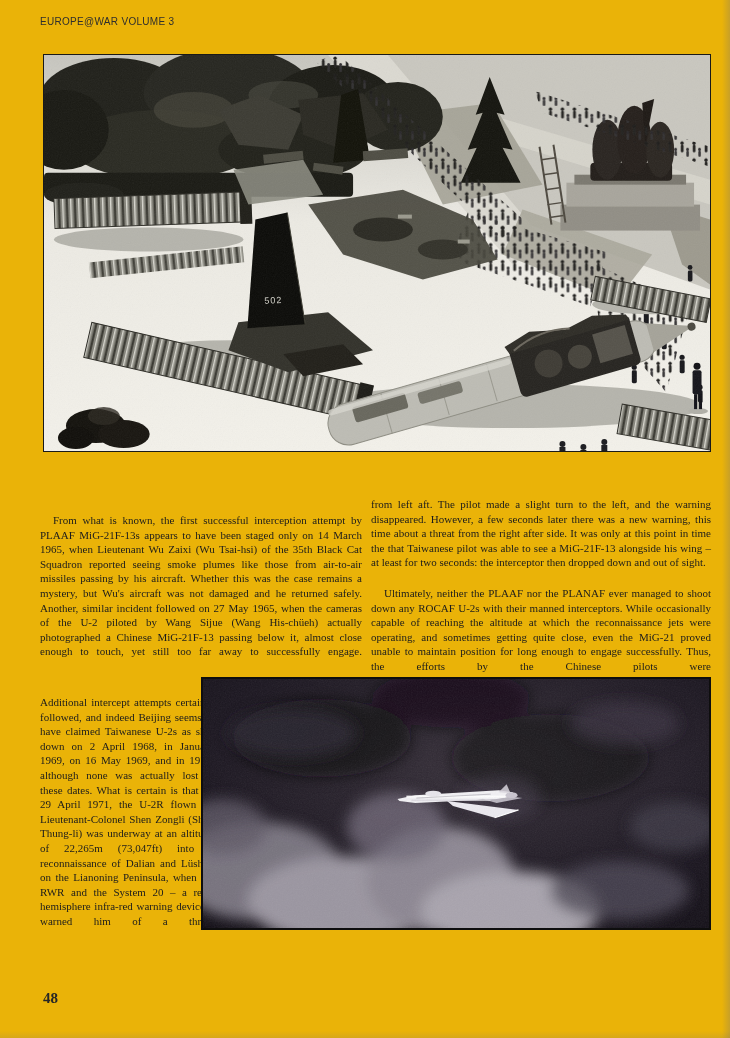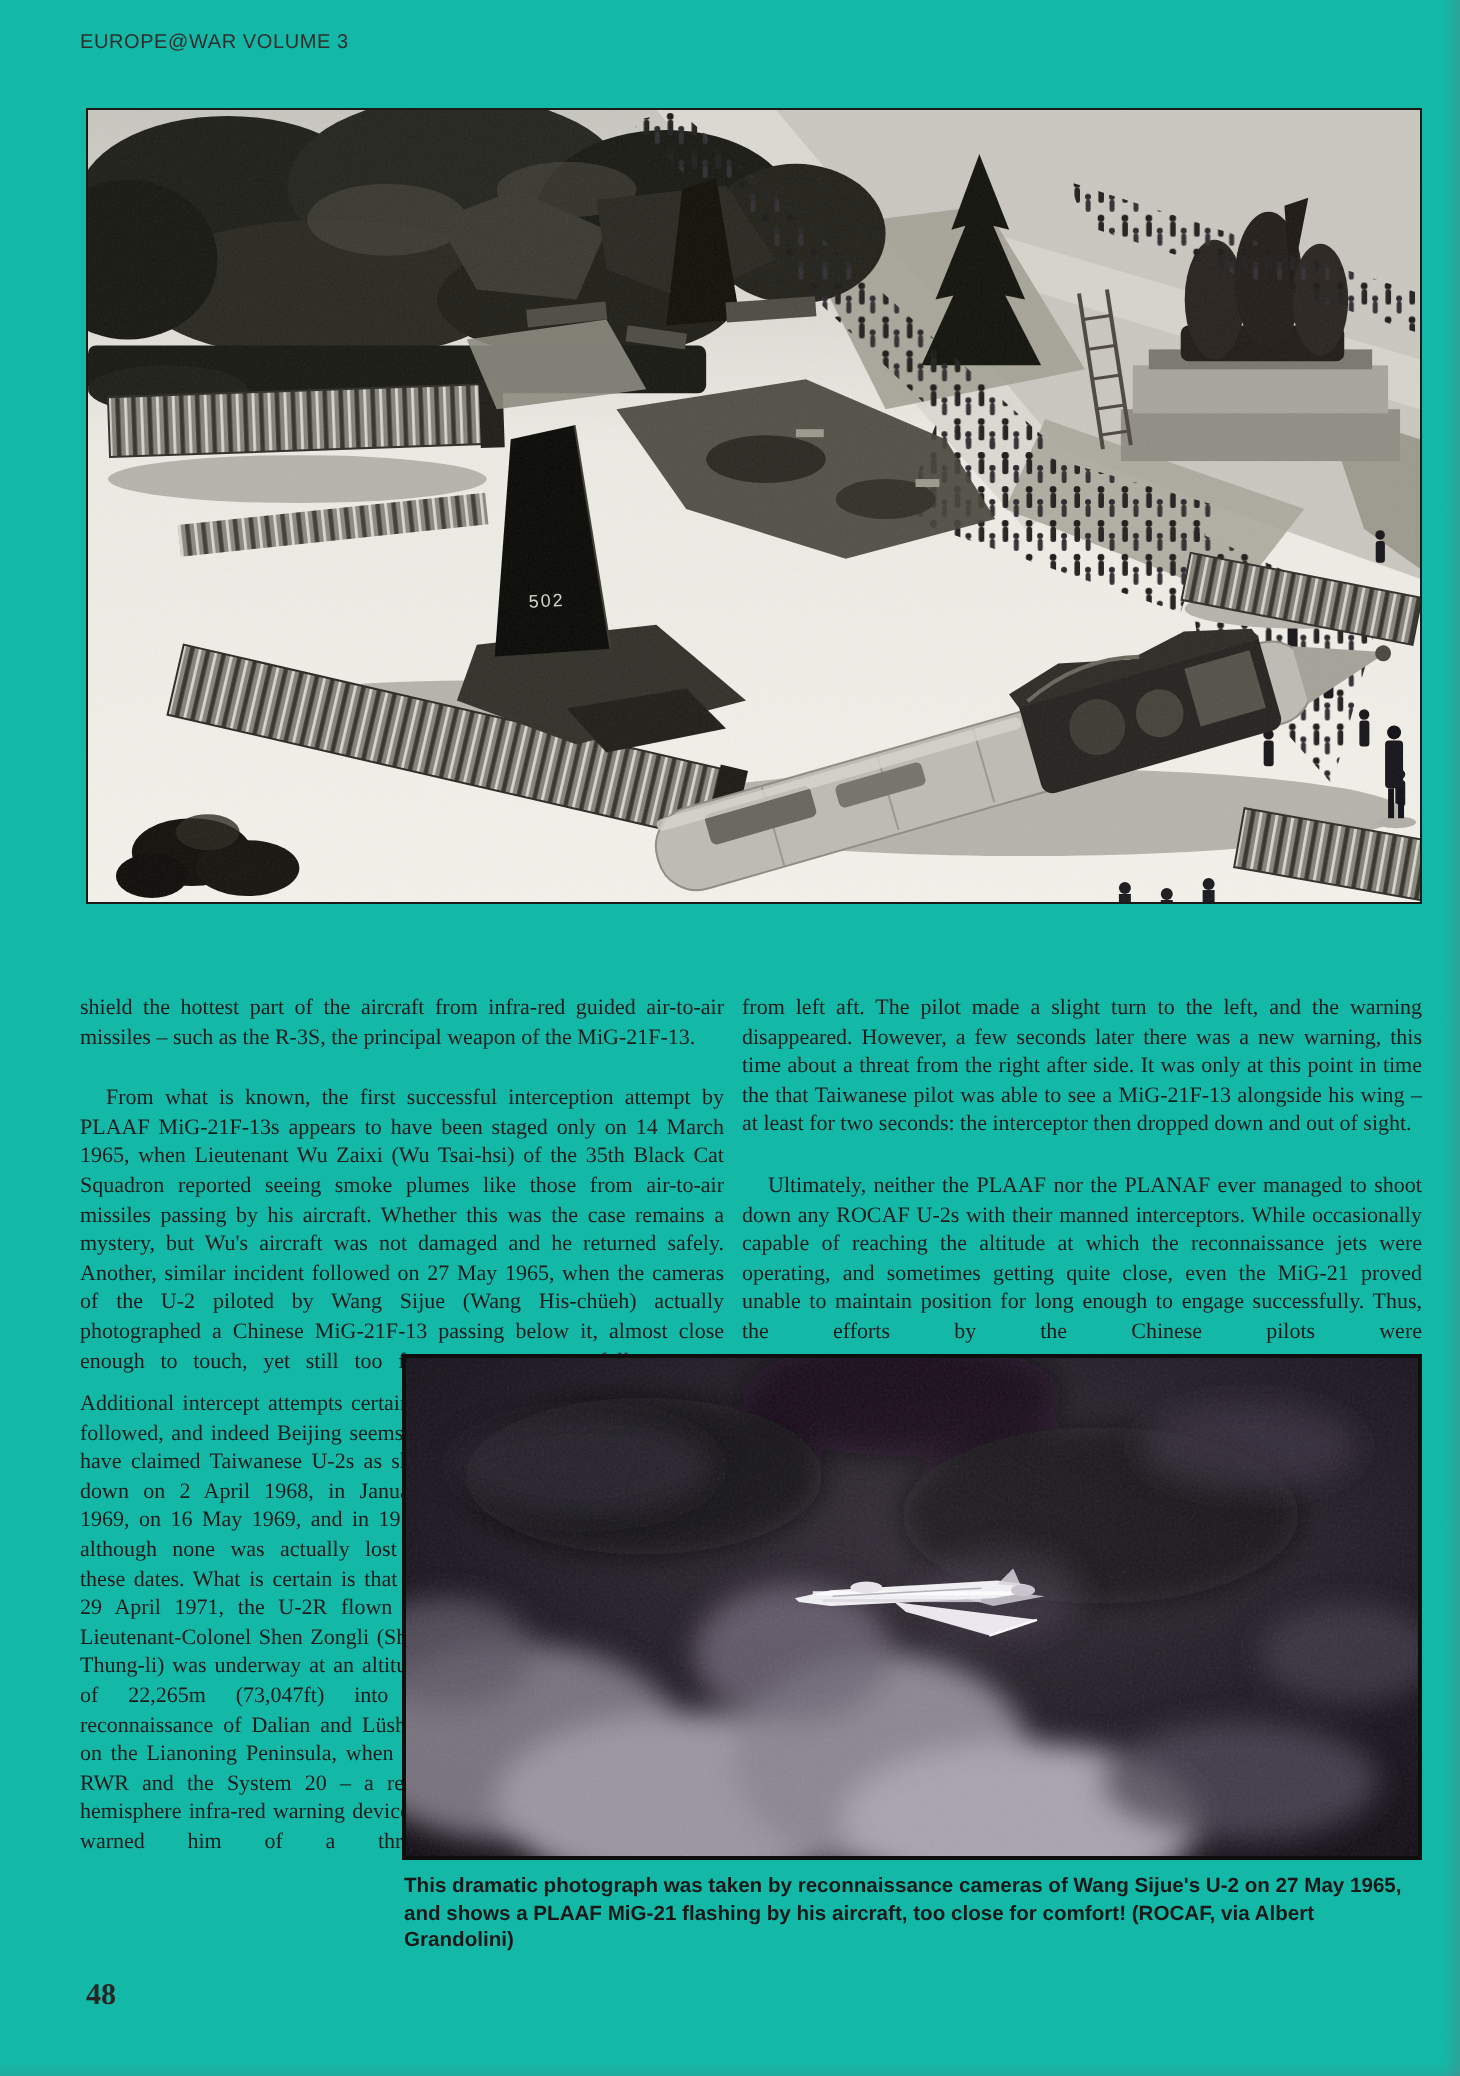--- a/index.html
+++ b/index.html
@@ -1,18 +1,18 @@
 <!DOCTYPE html>
 <html><head>
 <meta charset="utf-8">
 <style>
   html,body{margin:0;padding:0;background:#ffffff;}
   .page{
     position:relative;width:730px;height:1038px;overflow:hidden;
-    background:#14b8a6;font-family:"Liberation Serif",serif;color:#1c1c1c;
+    background:#eab308;font-family:"Liberation Serif",serif;color:#1c1c1c;
   }
   .edge-right{position:absolute;top:0;right:0;width:8px;height:100%;
     background:linear-gradient(to right,rgba(110,110,122,0),rgba(110,110,122,0.28));}
   .edge-bottom{position:absolute;left:0;bottom:0;width:100%;height:7px;
     background:linear-gradient(to bottom,rgba(110,110,122,0),rgba(110,110,122,0.16));}
   .running-header{
     position:absolute;left:40px;top:16px;
     font-family:"Liberation Sans",sans-serif;font-size:10px;letter-spacing:.3px;color:#2e2e2e;
   }
   figure{margin:0;padding:0;}
@@ -237,21 +237,20 @@
         <circle cx="562" cy="388" r="3"></circle>
           <rect x="559" y="391" width="6" height="7"></rect>
       </g>
 
       <rect width="668" height="397" filter="url(#noise1)" opacity="0.07"></rect>
     </svg>
   </figure>
 
 
   <div class="bodycol col-left-wide">
-    <p>shield the hottest part of the aircraft from infra-red guided air-to-air missiles – such as the R-3S, the principal weapon of the MiG-21F-13.</p>
     <p class="indent lastjust">From what is known, the first successful interception attempt by PLAAF MiG-21F-13s appears to have been staged only on 14 March 1965, when Lieutenant Wu Zaixi (Wu Tsai-hsi) of the 35th Black Cat Squadron reported seeing smoke plumes like those from air-to-air missiles passing by his aircraft. Whether this was the case remains a mystery, but Wu's aircraft was not damaged and he returned safely. Another, similar incident followed on 27 May 1965, when the cameras of the U-2 piloted by Wang Sijue (Wang His-chüeh) actually photographed a Chinese MiG-21F-13 passing below it, almost close enough to touch, yet still too far away to successfully engage.</p>
   </div>
 
   <div class="bodycol col-right">
     <p>from left aft. The pilot made a slight turn to the left, and the warning disappeared. However, a few seconds later there was a new warning, this time about a threat from the right after side. It was only at this point in time the that Taiwanese pilot was able to see a MiG-21F-13 alongside his wing – at least for two seconds: the interceptor then dropped down and out of sight.</p>
     <p class="indent lastjust">Ultimately, neither the PLAAF nor the PLANAF ever managed to shoot down any ROCAF U-2s with their manned interceptors. While occasionally capable of reaching the altitude at which the reconnaissance jets were operating, and sometimes getting quite close, even the MiG-21 proved unable to maintain position for long enough to engage successfully. Thus, the efforts by the Chinese pilots were</p>
   </div>
 
   <div class="bodycol col-left-narrow">
     <p class="lastjust">Additional intercept attempts certainly followed, and indeed Beijing seems to have claimed Taiwanese U-2s as shot down on 2 April 1968, in January 1969, on 16 May 1969, and in 1970, although none was actually lost at these dates. What is certain is that on 29 April 1971, the U-2R flown by Lieutenant-Colonel Shen Zongli (Shen Thung-li) was underway at an altitude of 22,265m (73,047ft) into a reconnaissance of Dalian and Lüshun on the Lianoning Peninsula, when his RWR and the System 20 – a rear-hemisphere infra-red warning device – warned him of a threat</p>
@@ -306,20 +305,19 @@
         <polygon points="246,124 318,133 294,141 252,129" fill="#eceaf0"></polygon>
         <line x1="318" y1="133" x2="294" y2="141" stroke="#ffffff" stroke-width="1.2"></line>
         <ellipse cx="311" cy="118" rx="6" ry="3" fill="#c9c5cf"></ellipse>
         <line x1="215" y1="121" x2="290" y2="117" stroke="#8a8692" stroke-width="0.8" opacity="0.6"></line>
       </g>
 
       <rect width="510" height="253" filter="url(#noise2)" opacity="0.09"></rect>
     </svg>
   </figure>
 
-  <div class="caption caption-bottom">This dramatic photograph was taken by reconnaissance cameras of Wang Sijue's U-2 on 27 May 1965, and shows a PLAAF MiG-21 flashing by his aircraft, too close for comfort! (ROCAF, via Albert Grandolini)</div>
 
   <div class="page-number">48</div>
 
   <div class="edge-right"></div>
   <div class="edge-bottom"></div>
 
 </div>
 
 </body></html>

